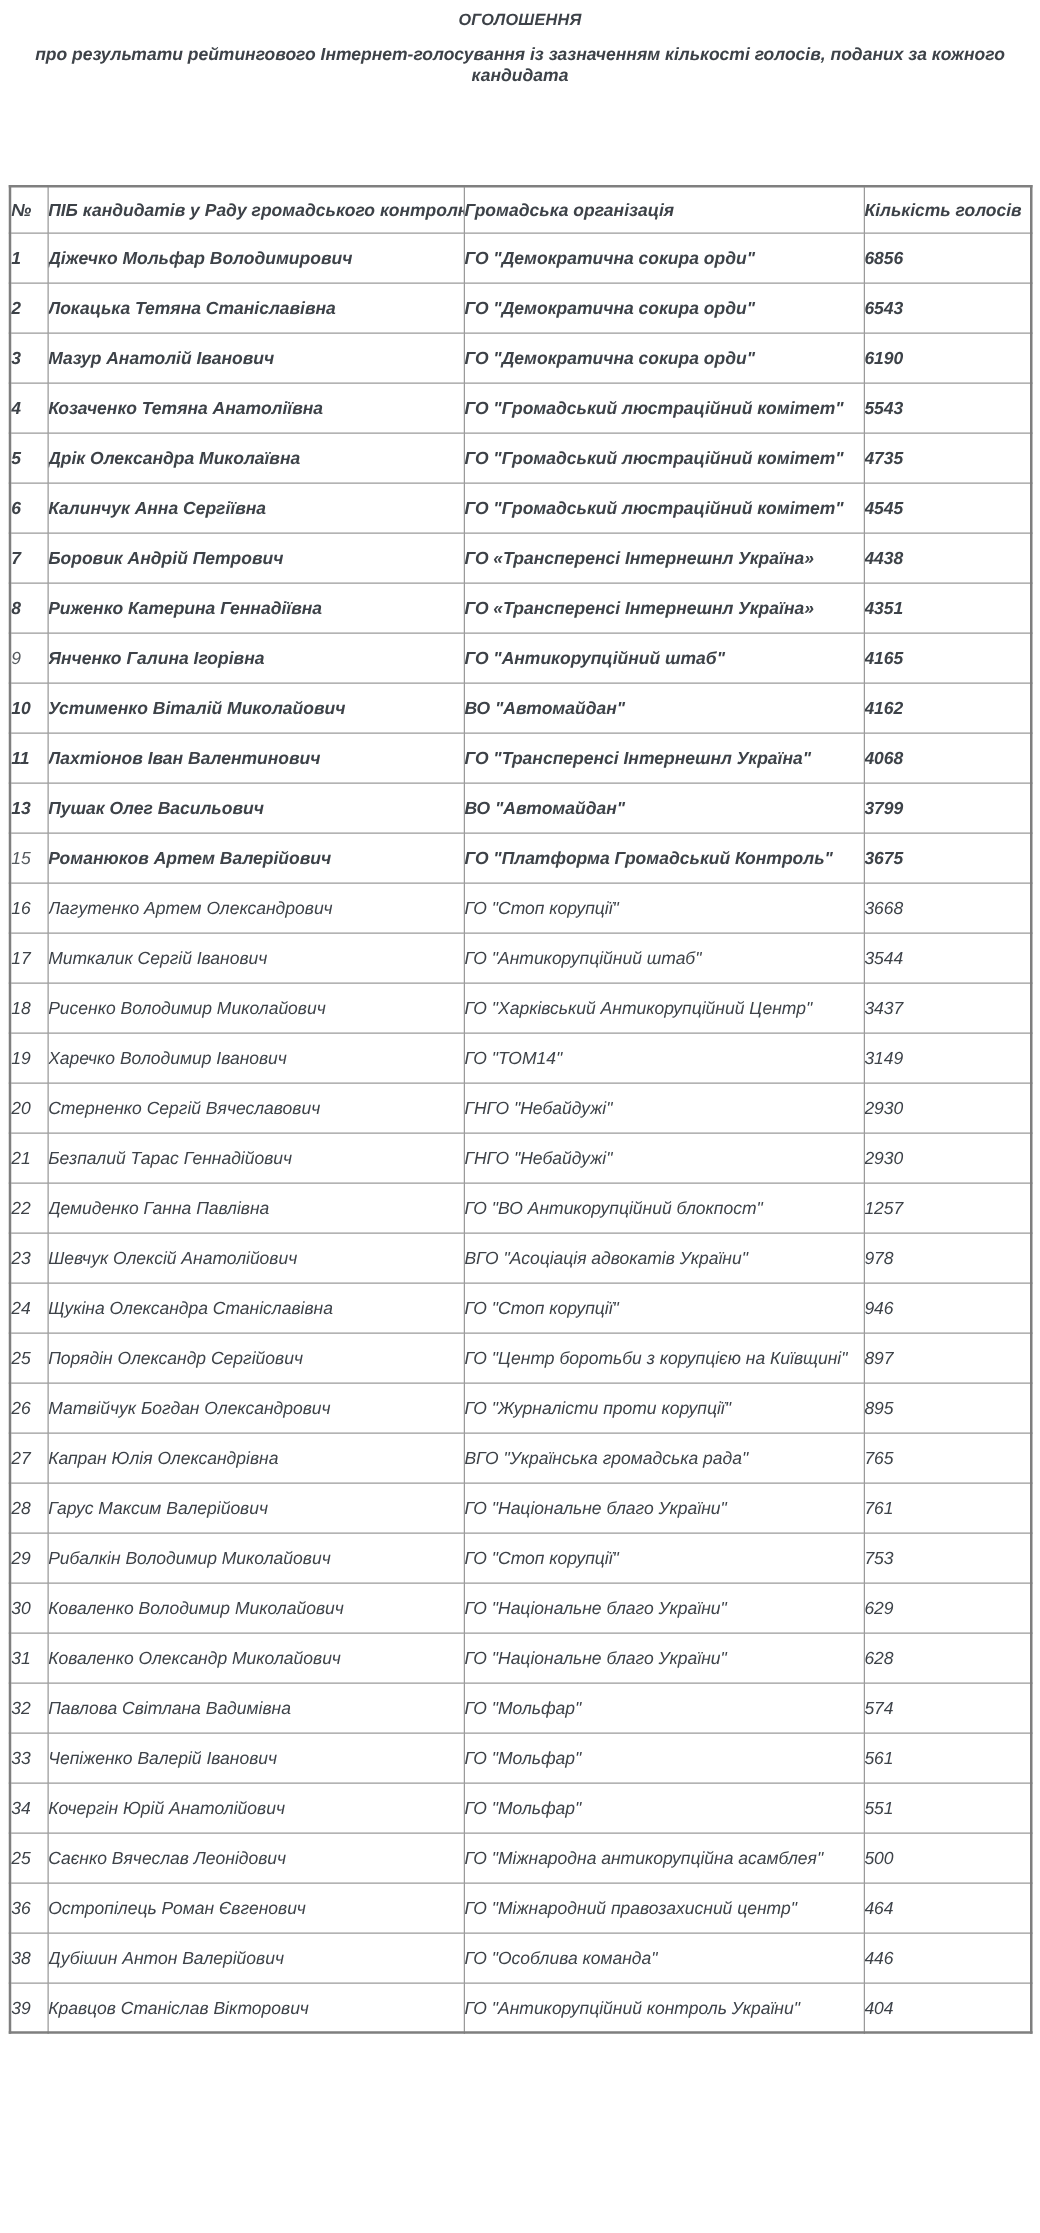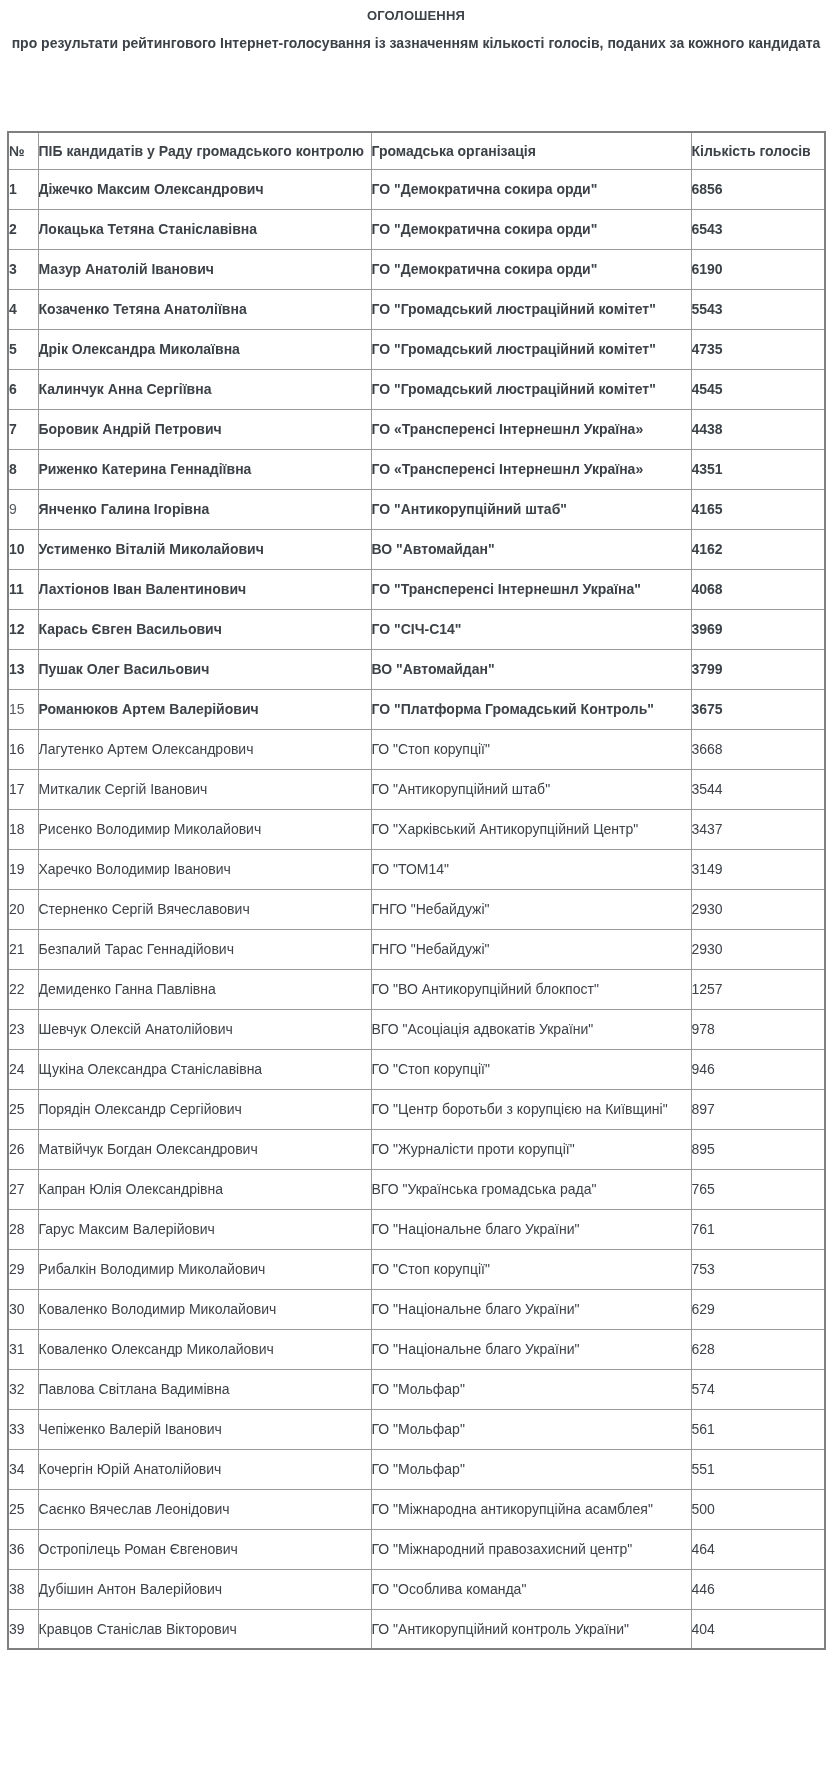--- a/index.html
+++ b/index.html
@@ -7,20 +7,21 @@
     padding: 0;
     background: #ffffff;
     font-family: "Liberation Sans", "DejaVu Sans", sans-serif;
     color: #3d4248;
   }
   .page {
     width: 832px;
     min-height: 1786px;
     box-sizing: border-box;
     padding-top: 8px;
+    font-style: italic;
   }
   .page-title {
     text-align: center;
     font-weight: bold;
     font-size: 13px;
     line-height: 16px;
     letter-spacing: 0.2px;
     margin: 0;
   }
   .page-subtitle {
@@ -82,21 +83,21 @@
       <tr>
         <th class="cell-num">№</th>
         <th class="cell-name">ПІБ кандидатів у Раду громадського контролю</th>
         <th class="cell-org">Громадська організація</th>
         <th class="cell-votes">Кількість голосів</th>
       </tr>
     </thead>
     <tbody>
     <tr class="top">
       <td class="cell-num">1</td>
-      <td class="cell-name">Діжечко Максим Олександрович</td>
+      <td class="cell-name">Діжечко Мольфар Володимирович</td>
       <td class="cell-org">ГО "Демократична сокира орди"</td>
       <td class="cell-votes">6856</td>
     </tr>
 
     <tr class="top">
       <td class="cell-num">2</td>
       <td class="cell-name">Локацька Тетяна Станіславівна</td>
       <td class="cell-org">ГО "Демократична сокира орди"</td>
       <td class="cell-votes">6543</td>
     </tr>
@@ -157,26 +158,20 @@
       <td class="cell-votes">4162</td>
     </tr>
 
     <tr class="top">
       <td class="cell-num">11</td>
       <td class="cell-name">Лахтіонов Іван Валентинович</td>
       <td class="cell-org">ГО "Трансперенсі Інтернешнл Україна"</td>
       <td class="cell-votes">4068</td>
     </tr>
 
-    <tr class="top">
-      <td class="cell-num">12</td>
-      <td class="cell-name">Карась Євген Васильович</td>
-      <td class="cell-org">ГО "СІЧ-С14"</td>
-      <td class="cell-votes">3969</td>
-    </tr>
 
     <tr class="top">
       <td class="cell-num">13</td>
       <td class="cell-name">Пушак Олег Васильович</td>
       <td class="cell-org">ВО "Автомайдан"</td>
       <td class="cell-votes">3799</td>
     </tr>
 
 
     <tr class="top">

